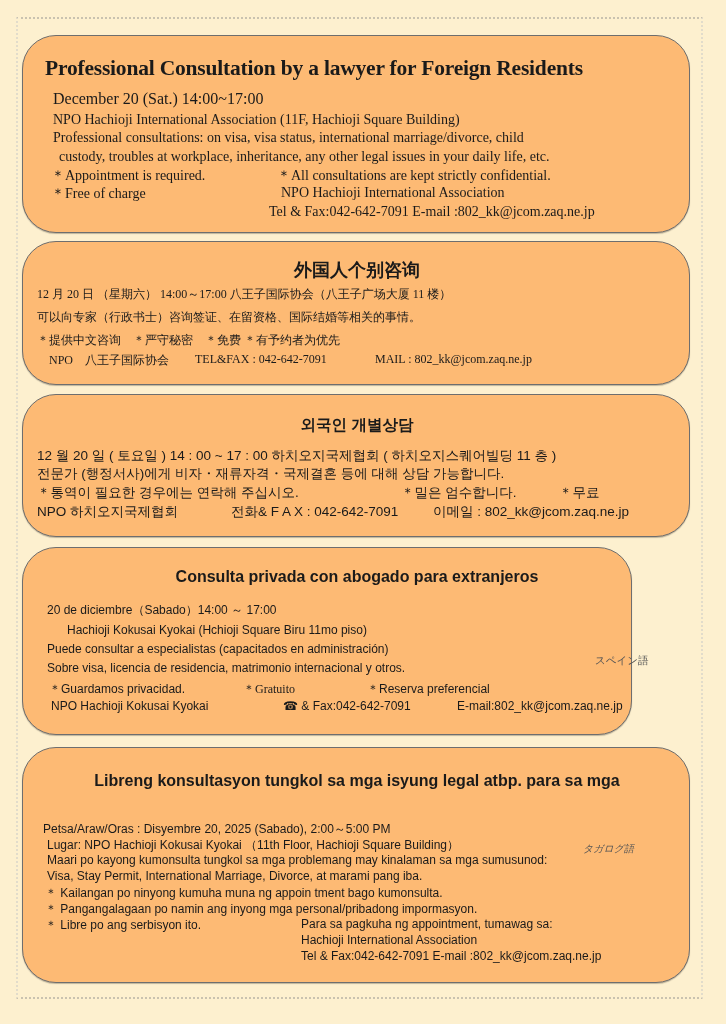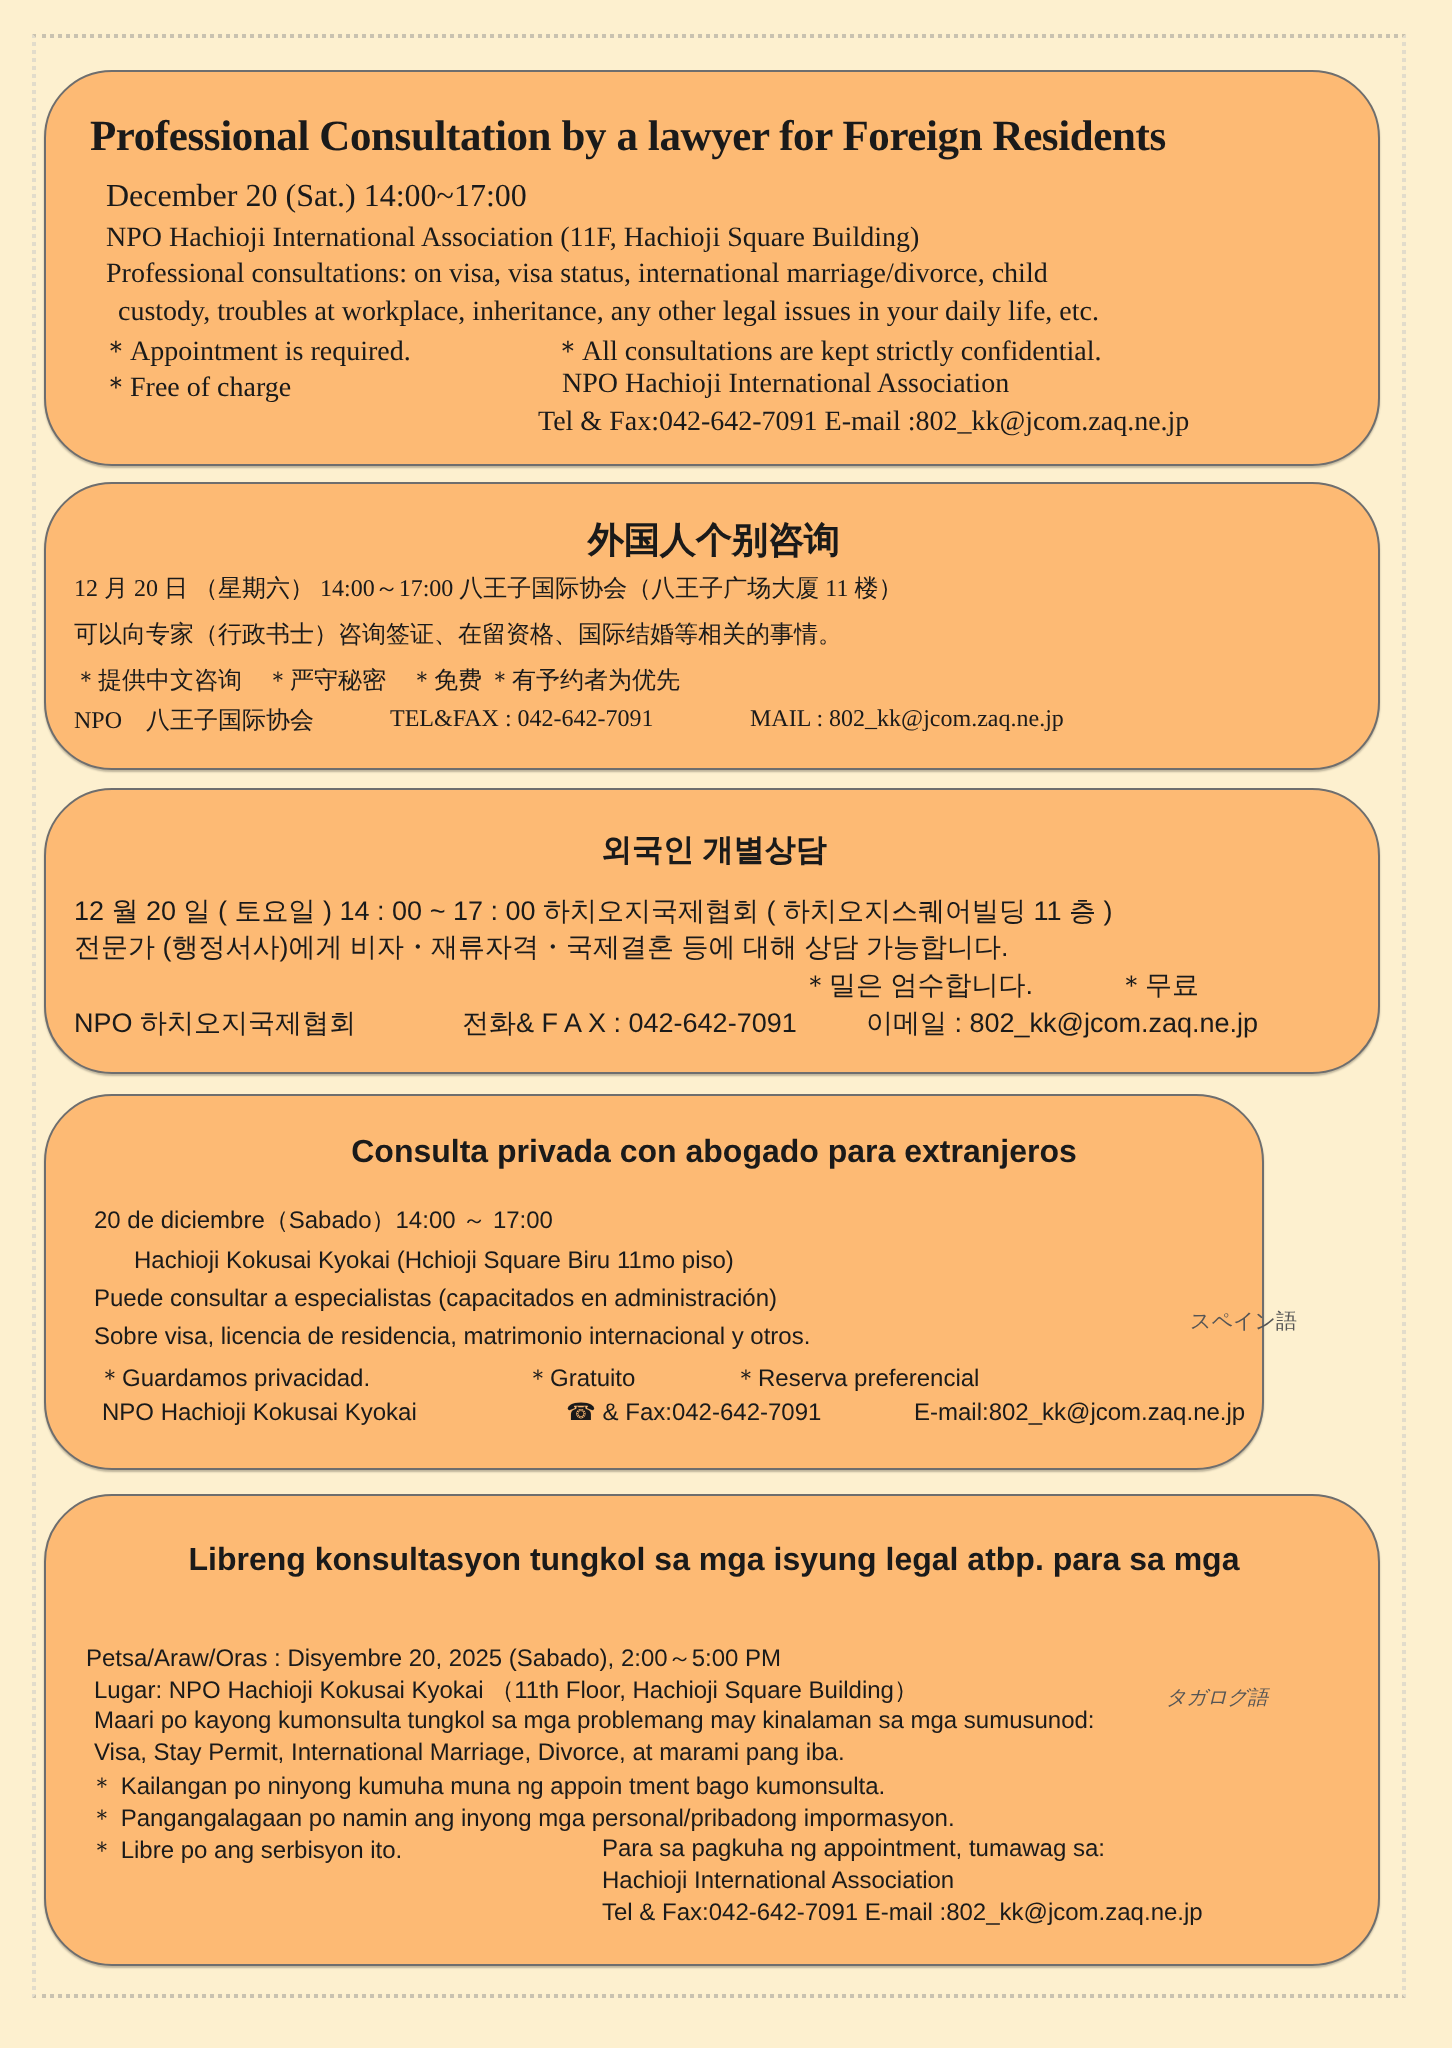--- a/index.html
+++ b/index.html
@@ -75,45 +75,46 @@
   <div class="line t" style="left:28px; top:149px;">＊Free of charge</div>
   <div class="line t" style="left:258px; top:149px;">NPO Hachioji International Association</div>
   <div class="line t" style="left:246px; top:168px;">Tel &amp; Fax:042-642-7091  E-mail :802_kk@jcom.zaq.ne.jp</div>
 </section>
 
 <section class="card serif" id="card-zh">
   <div class="line title">外国人个别咨询</div>
   <div class="line t" style="left:14px; top:44px;">12 月 20 日 （星期六） 14:00～17:00  八王子国际协会（八王子广场大厦 11 楼）</div>
   <div class="line t" style="left:14px; top:67px;">可以向专家（行政书士）咨询签证、在留资格、国际结婚等相关的事情。</div>
   <div class="line t" style="left:14px; top:90px;">＊提供中文咨询　＊严守秘密　＊免费 ＊有予约者为优先</div>
-  <div class="line t" style="left:14px; top:110px;">NPO　八王子国际协会</div>
+  <div class="line t" style="left:26px; top:110px;">NPO　八王子国际协会</div>
   <div class="line t" style="left:172px; top:110px;">TEL&amp;FAX : 042-642-7091</div>
   <div class="line t" style="left:352px; top:110px;">MAIL : 802_kk@jcom.zaq.ne.jp</div>
 </section>
 
 <section class="card sans" id="card-ko">
   <div class="line title">외국인 개별상담</div>
   <div class="line t" style="left:14px; top:52px;">12 월 20 일 ( 토요일 ) 14 : 00 ~ 17 : 00 하치오지국제협회 ( 하치오지스퀘어빌딩 11 층 )</div>
   <div class="line t" style="left:14px; top:70px;">전문가 (행정서사)에게 비자・재류자격・국제결혼 등에 대해 상담 가능합니다.</div>
+  <div class="line t" style="left:14px; top:89px;">＊통역이 필요한 경우에는 연락해 주십시오.</div>
   <div class="line t" style="left:378px; top:89px;">＊밀은 엄수합니다.</div>
   <div class="line t" style="left:536px; top:89px;">＊무료</div>
   <div class="line t" style="left:14px; top:108px;">NPO 하치오지국제협회</div>
   <div class="line t" style="left:208px; top:108px;">전화&amp; F A X : 042-642-7091</div>
   <div class="line t" style="left:410px; top:108px;">이메일 : 802_kk@jcom.zaq.ne.jp</div>
 </section>
 
 <section class="card sans" id="card-es">
   <div class="line title">Consulta privada con abogado para extranjeros</div>
   <div class="line t" style="left:24px; top:54px;">20 de diciembre（Sabado）14:00  ～  17:00</div>
   <div class="line t" style="left:44px; top:75px;">Hachioji Kokusai Kyokai    (Hchioji Square Biru 11mo piso)</div>
   <div class="line t" style="left:24px; top:94px;">Puede consultar a especialistas (capacitados en administración)</div>
   <div class="line t" style="left:24px; top:113px;">Sobre visa, licencia de residencia, matrimonio internacional y otros.</div>
   <div class="line lang" style="left:572px; top:106px;">スペイン語</div>
   <div class="line t" style="left:26px; top:133px;">＊Guardamos privacidad.</div>
-  <div class="line t" style="left:240px; top:133px;">＊Gratuito</div>
+  <div class="line t" style="left:220px; top:133px;font-family:Liberation Serif, serif;">＊Gratuito</div>
   <div class="line t" style="left:344px; top:133px;">＊Reserva preferencial</div>
   <div class="line t" style="left:28px; top:151px;">NPO   Hachioji Kokusai Kyokai</div>
   <div class="line t" style="left:260px; top:151px;">
     <span>☎</span><span> &amp; Fax:042-642-7091</span>
   </div>
   <div class="line t" style="left:434px; top:151px;">E-mail:802_kk@jcom.zaq.ne.jp</div>
 </section>
 
 <section class="card sans" id="card-tl">
   <div class="line title">

